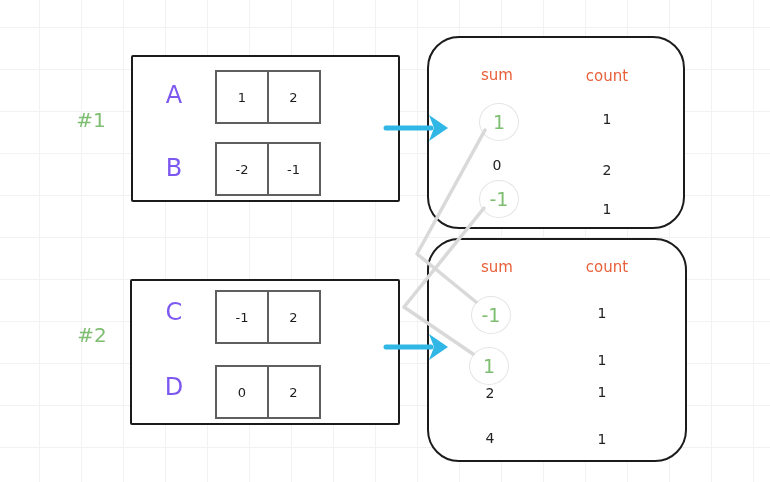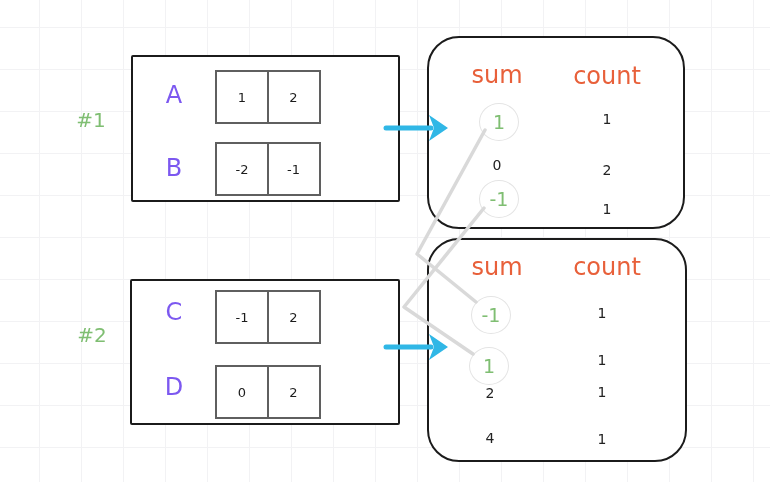--- a/index.html
+++ b/index.html
@@ -17,21 +17,21 @@
   .outer-box{position:absolute;border:2px solid #1b1b1b;background:#fff;border-radius:2px;}
   .rounded-box{position:absolute;border:2px solid #1b1b1b;background:#fff;border-radius:32px;}
   .array-name{position:absolute;transform:translate(-50%,-50%);font-size:24px;color:#7c58f0;}
   .example-label{position:absolute;transform:translate(-50%,-50%);font-size:20px;color:#7fbe72;}
   .cell-row{position:absolute;display:flex;}
   .cell{
     width:50px;height:50px;border:2.5px solid #5f5f5f;background:#fff;
     display:flex;align-items:center;justify-content:center;font-size:13px;
   }
   .cell + .cell{margin-left:-2.5px;}
-  .hdr{position:absolute;transform:translate(-50%,-50%);font-size:24px;color:#e8603a;}
+  .hdr{position:absolute;transform:translate(-50%,-50%);font-size:15px;color:#e8603a;}
   .val{position:absolute;transform:translate(-50%,-50%);font-size:14px;color:#222;}
   .circle-val{
     position:absolute;transform:translate(-50%,-50%);
     width:38px;height:36px;border:1.5px solid #e4e4e4;border-radius:50%;
     display:flex;align-items:center;justify-content:center;
     font-size:19px;color:#7fbe72;background:transparent;
   }
   .overlay{position:absolute;left:0;top:0;width:770px;height:482px;pointer-events:none;}
 </style>
 </head>

